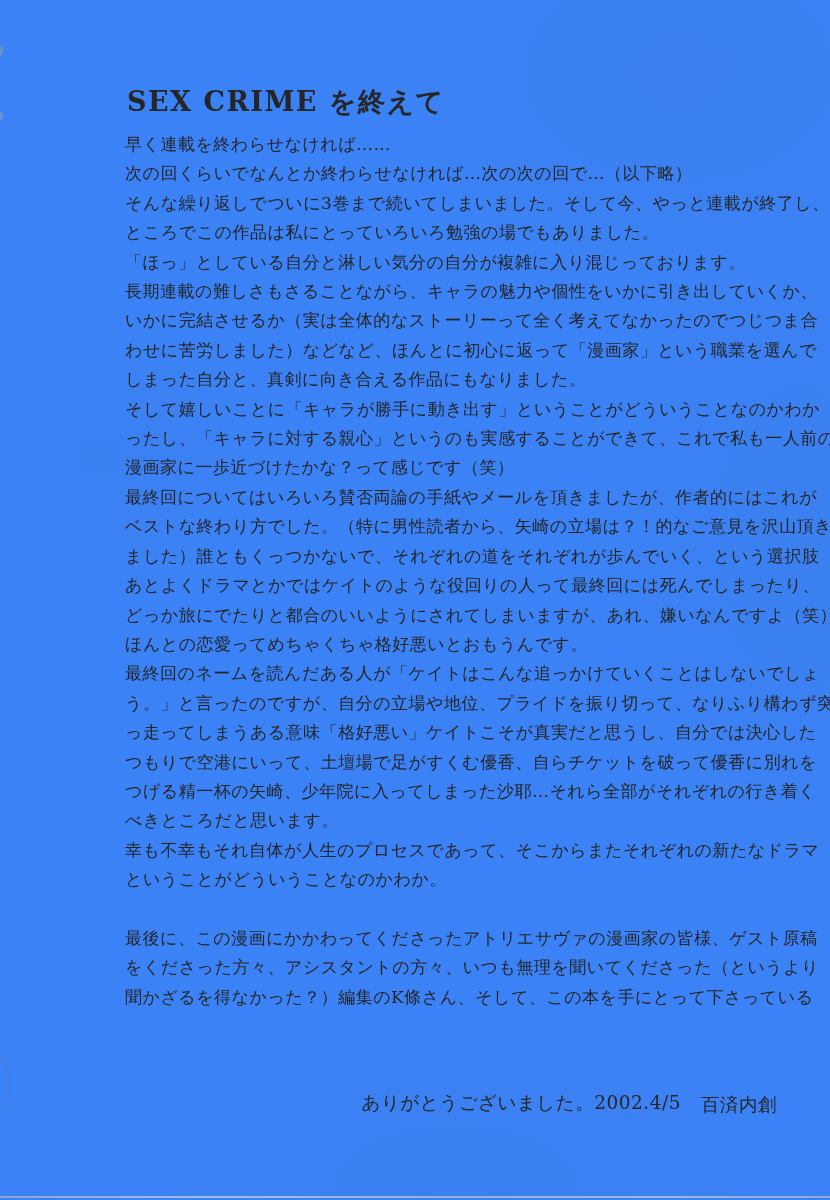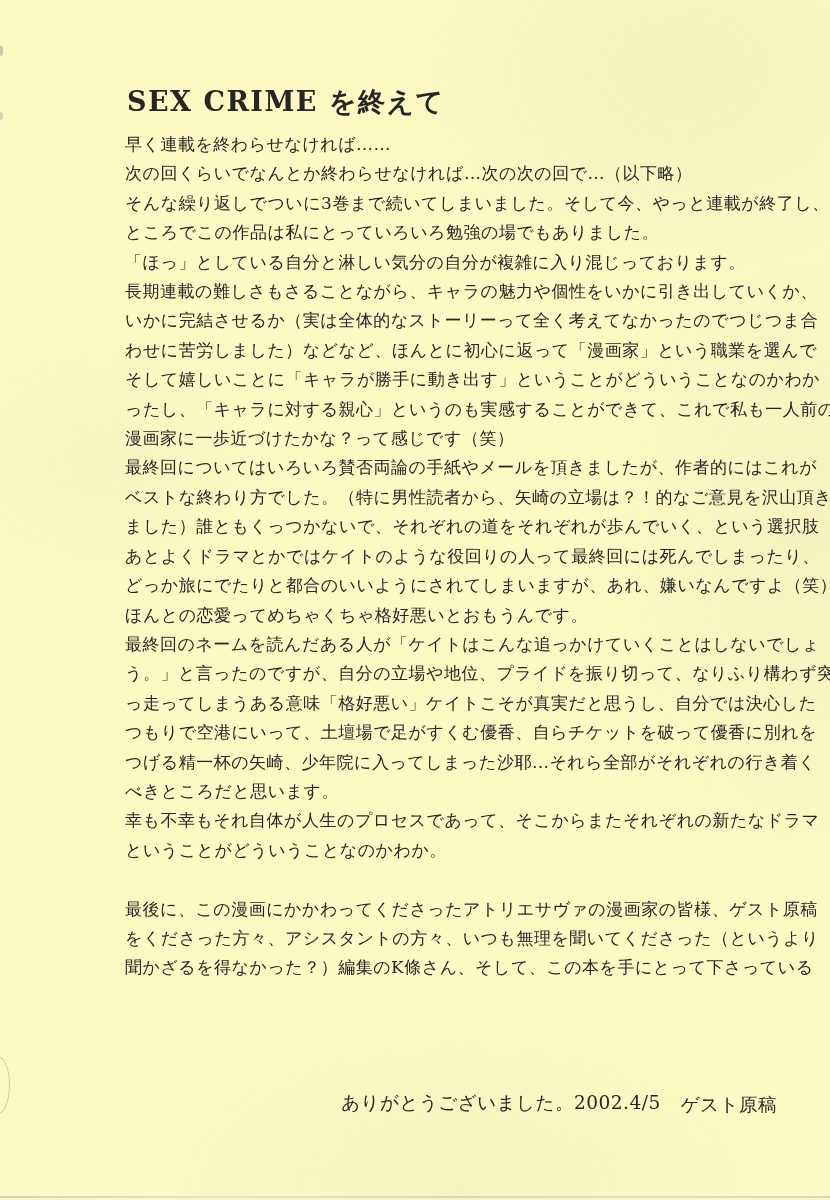--- a/index.html
+++ b/index.html
@@ -1,20 +1,20 @@
 <!DOCTYPE html>
 <html lang="ja"><head>
 <meta charset="utf-8">
 <style>
   html,body{margin:0;padding:0;background:#ffffff;}
   .page{
     position:relative;
     width:830px;height:1200px;
     margin:0;
-    background:#fef9c3;
+    background:#3b82f6;
     overflow:hidden;
     font-family:"DejaVu Serif","Liberation Serif",serif;
     color:#262626;
   }
   
   .scan-texture{
     position:absolute;inset:0;pointer-events:none;
     background:
       radial-gradient(ellipse 420px 300px at 82% 6%, rgba(60,60,55,0.045), rgba(0,0,0,0) 70%),
       radial-gradient(ellipse 300px 520px at 97% 45%, rgba(60,60,55,0.035), rgba(0,0,0,0) 70%),
@@ -69,20 +69,21 @@
 
   <div class="body-text">
       <div class="line">早く連載を終わらせなければ……</div>
       <div class="line">次の回くらいでなんとか終わらせなければ…次の次の回で…（以下略）</div>
       <div class="line">そんな繰り返しでついに3巻まで続いてしまいました。そして今、やっと連載が終了し、</div>
       <div class="line">ところでこの作品は私にとっていろいろ勉強の場でもありました。</div>
       <div class="line">「ほっ」としている自分と淋しい気分の自分が複雑に入り混じっております。</div>
       <div class="line">長期連載の難しさもさることながら、キャラの魅力や個性をいかに引き出していくか、</div>
       <div class="line">いかに完結させるか（実は全体的なストーリーって全く考えてなかったのでつじつま合</div>
       <div class="line">わせに苦労しました）などなど、ほんとに初心に返って「漫画家」という職業を選んで</div>
+      <div class="line">しまった自分と、真剣に向き合える作品にもなりました。</div>
       <div class="line">そして嬉しいことに「キャラが勝手に動き出す」ということがどういうことなのかわか</div>
       <div class="line">ったし、「キャラに対する親心」というのも実感することができて、これで私も一人前の</div>
       <div class="line">漫画家に一歩近づけたかな？って感じです（笑）</div>
       <div class="line">最終回についてはいろいろ賛否両論の手紙やメールを頂きましたが、作者的にはこれが</div>
       <div class="line">ベストな終わり方でした。（特に男性読者から、矢崎の立場は？！的なご意見を沢山頂き</div>
       <div class="line">ました）誰ともくっつかないで、それぞれの道をそれぞれが歩んでいく、という選択肢</div>
       <div class="line">あとよくドラマとかではケイトのような役回りの人って最終回には死んでしまったり、</div>
       <div class="line">どっか旅にでたりと都合のいいようにされてしまいますが、あれ、嫌いなんですよ（笑）</div>
       <div class="line">ほんとの恋愛ってめちゃくちゃ格好悪いとおもうんです。</div>
       <div class="line">最終回のネームを読んだある人が「ケイトはこんな追っかけていくことはしないでしょ</div>
@@ -96,21 +97,21 @@
       <div class="line">&nbsp;</div>
       <div class="line">最後に、この漫画にかかわってくださったアトリエサヴァの漫画家の皆様、ゲスト原稿</div>
       <div class="line">をくださった方々、アシスタントの方々、いつも無理を聞いてくださった（というより</div>
       <div class="line">聞かざるを得なかった？）編集のK條さん、そして、この本を手にとって下さっている</div>
     </div>
 
   <div class="footer">
     <span>ありがとうございました。</span>
     <span class="footer-right">
       <span>2002.4/5</span>
-      <span>ゲスト原稿</span>
+      <span>百済内創</span>
     </span>
   </div>
 
   <div class="left-edge-speck-1"></div>
   <div class="left-edge-speck-2"></div>
   <div class="left-edge-curve"></div>
   <div class="bottom-edge-line"></div>
 </div>
 
 </body></html>

